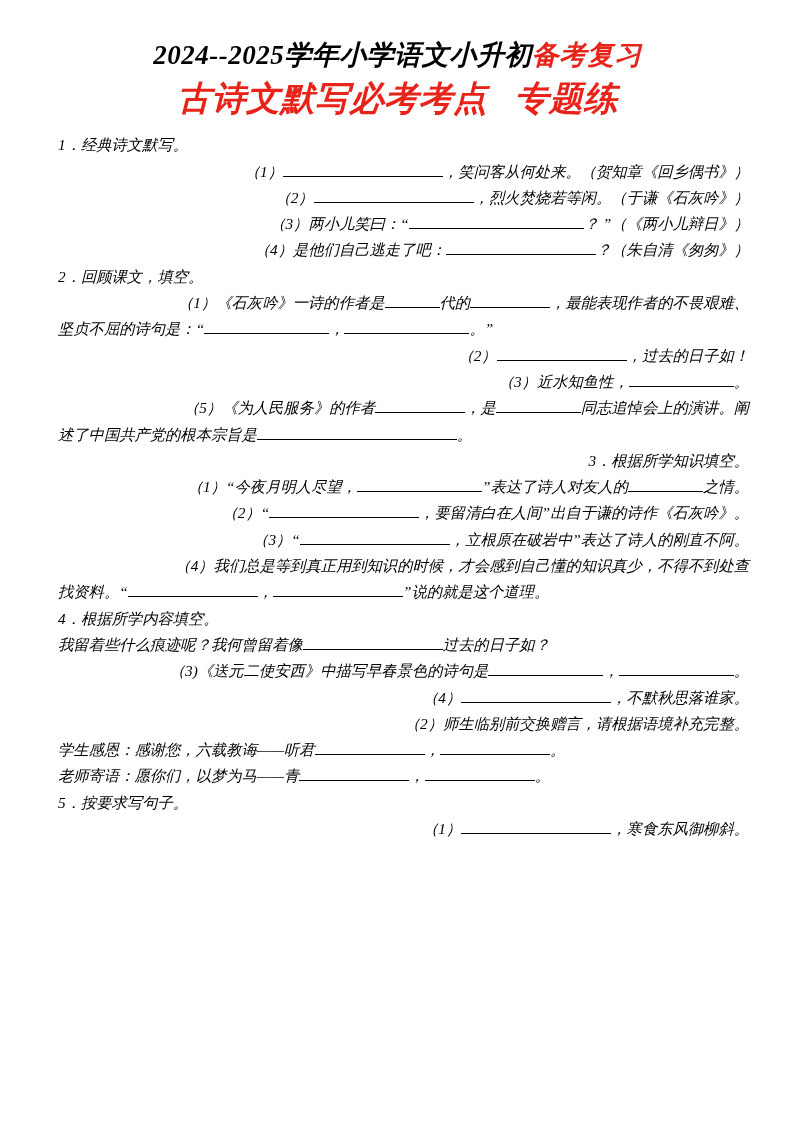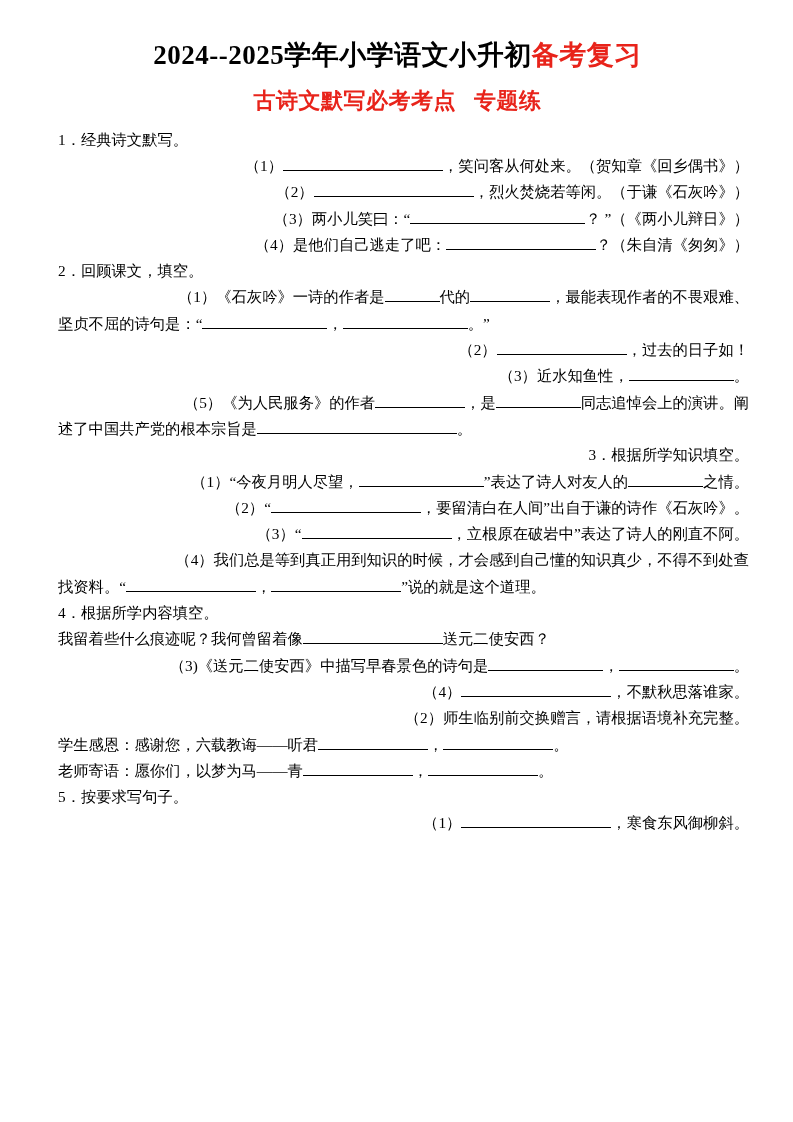--- a/index.html
+++ b/index.html
@@ -12,32 +12,33 @@
     height: 1122px;
     font-family: "Liberation Serif", "DejaVu Serif", serif;
     color: #000000;
   }
   .page {
     width: 793px;
     height: 801px;
     box-sizing: border-box;
     padding: 38px 44px 20px 46px;
     position: relative;
+    font-style: italic;
   }
   .title-line {
     text-align: center;
     font-weight: bold;
     font-size: 27px;
     line-height: 1.3;
     letter-spacing: 0.5px;
     white-space: nowrap;
   }
   .title-line.second {
-    font-size: 22px;
-    margin-top: 14px;
+    font-size: 34px;
+    margin-top: 4px;
   }
   .red {
     color: #e8231a;
   }
   .body-text {
     margin-top: 11px;
     font-size: 15.3px;
     line-height: 1.72;
     margin-left: 12px;
   }
@@ -100,21 +101,21 @@
     <div class="ln"><span>述了中国共产党的根本宗旨是</span><u class="blank b200"></u><span>。</span></div>
 
     <div class="ln pad-left">3．根据所学知识填空。</div>
     <div class="ln pad-left"><span>（1）“今夜月明人尽望，</span><u class="blank b125"></u><span>”表达了诗人对友人的</span><u class="blank b75"></u><span>之情。</span></div>
     <div class="ln pad-left"><span>（2）“</span><u class="blank b150"></u><span>，要留清白在人间”出自于谦的诗作《石灰吟》。</span></div>
     <div class="ln pad-left"><span>（3）“</span><u class="blank b150"></u><span>，立根原在破岩中”表达了诗人的刚直不阿。</span></div>
     <div class="ln pad-left"><span>（4）我们总是等到真正用到知识的时候，才会感到自己懂的知识真少，不得不到处查</span></div>
     <div class="ln"><span>找资料。“</span><u class="blank b130"></u><span>，</span><u class="blank b130"></u><span>”说的就是这个道理。</span></div>
 
     <div class="ln">4．根据所学内容填空。</div>
-    <div class="ln"><span>我留着些什么痕迹呢？我何曾留着像</span><u class="blank b140"></u><span>送元二使安西？</span></div>
+    <div class="ln"><span>我留着些什么痕迹呢？我何曾留着像</span><u class="blank b140"></u><span>过去的日子如？</span></div>
     <div class="ln pad-left"><span>（3)《送元二使安西》中描写早春景色的诗句是</span><u class="blank b115"></u><span>，</span><u class="blank b115"></u><span>。</span></div>
     <div class="ln pad-left"><span>（4）</span><u class="blank b150"></u><span>，不默秋思落谁家。</span></div>
     <div class="ln pad-left"><span>（2）师生临别前交换赠言，请根据语境补充完整。</span></div>
     <div class="ln"><span>学生感恩：感谢您，六载教诲——听君</span><u class="blank b110"></u><span>，</span><u class="blank b110"></u><span>。</span></div>
     <div class="ln"><span>老师寄语：愿你们，以梦为马——青</span><u class="blank b110"></u><span>，</span><u class="blank b110"></u><span>。</span></div>
 
     <div class="ln">5．按要求写句子。</div>
     <div class="ln pad-left"><span>（1）</span><u class="blank b150"></u><span>，寒食东风御柳斜。</span></div>
 
   </div>

